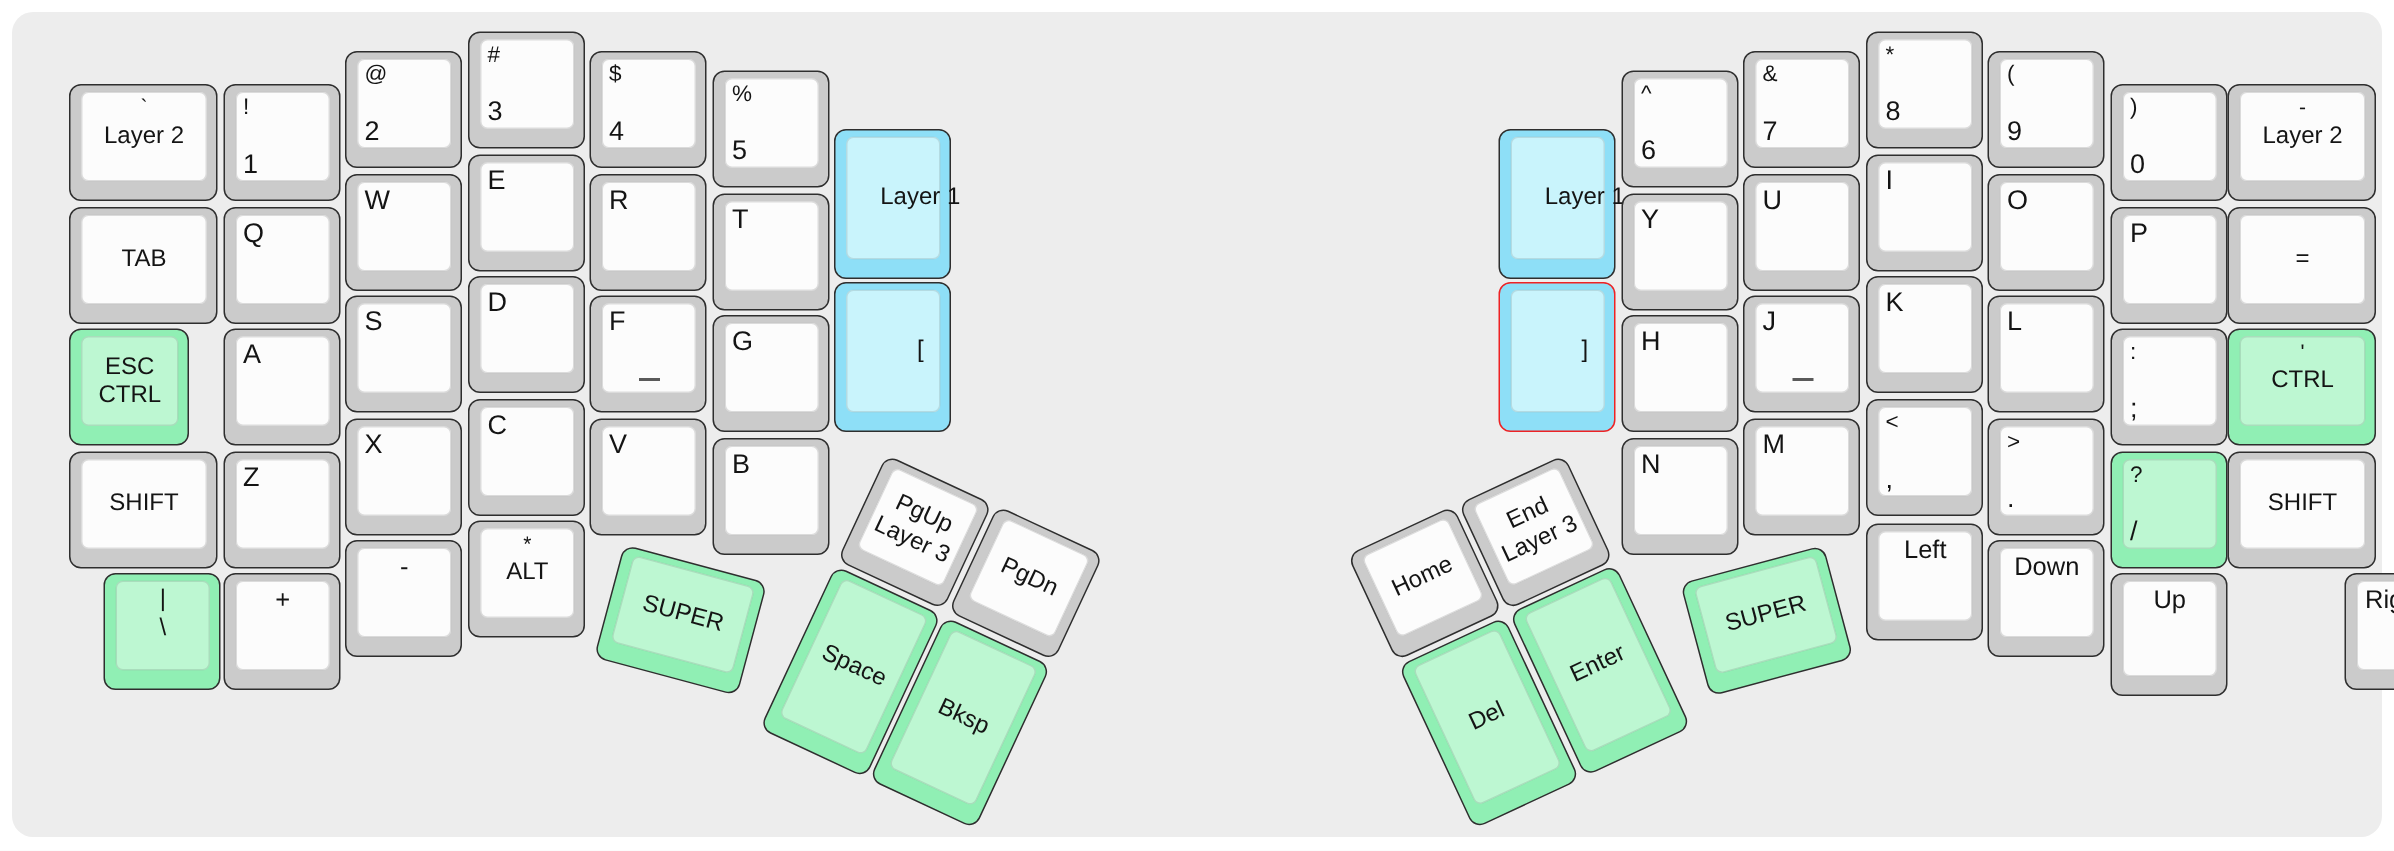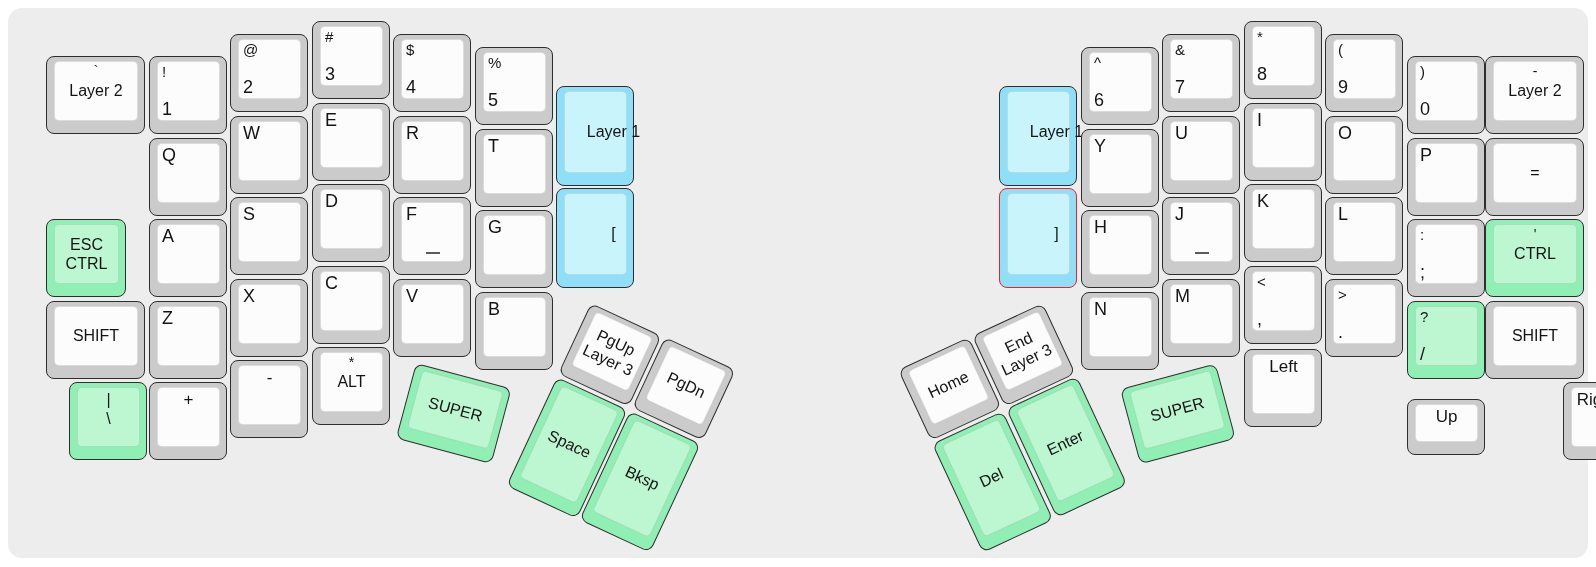--- a/index.html
+++ b/index.html
@@ -32,20 +32,25 @@
 <body>
 
 <div id="stage">
   <div id="board" style="left: 8px; top: 8px; width: 1580px; height: 550px; background: rgb(237, 237, 237);">
       <div class="key gray" style="left: 38px; top: 48px; width: 99px; height: 78px;">
         <div class="top col">
           <span class="lbl-sub-top">`</span>
           <span class="lbl-center-main">Layer 2</span>
         </div>
       </div>
+      <div class="key gray" style="left: 38px; top: 130px; width: 99px; height: 78px;">
+        <div class="top flex-center">
+          <span class="lbl-center">TAB</span>
+        </div>
+      </div>
       <div class="key green" style="left: 38px; top: 211px; width: 80px; height: 78px;">
         <div class="top lines-center">
           <span class="line">ESC</span>
           <span class="line">CTRL</span>
         </div>
       </div>
       <div class="key gray" style="left: 38px; top: 293px; width: 99px; height: 78px;">
         <div class="top flex-center">
           <span class="lbl-center">SHIFT</span>
         </div>
@@ -309,20 +314,25 @@
         <div class="top">
           <span class="lbl-letter">L</span>
         </div>
       </div>
       <div class="key gray" style="left: 1317px; top: 271px; width: 78px; height: 78px;">
         <div class="top">
           <span class="lbl-sub-left">&gt;</span>
           <span class="lbl-main-left">.</span>
         </div>
       </div>
+      <div class="key gray" style="left: 1317px; top: 352px; width: 78px; height: 78px;">
+        <div class="top">
+          <span class="lbl-top-center">Down</span>
+        </div>
+      </div>
       <div class="key gray" style="left: 1399px; top: 48px; width: 78px; height: 78px;">
         <div class="top">
           <span class="lbl-sub-left">)</span>
           <span class="lbl-main-left">0</span>
         </div>
       </div>
       <div class="key gray" style="left: 1399px; top: 130px; width: 78px; height: 78px;">
         <div class="top">
           <span class="lbl-letter">P</span>
         </div>
@@ -332,21 +342,21 @@
           <span class="lbl-sub-left">:</span>
           <span class="lbl-main-left">;</span>
         </div>
       </div>
       <div class="key green" style="left: 1399px; top: 293px; width: 78px; height: 78px;">
         <div class="top">
           <span class="lbl-sub-left">?</span>
           <span class="lbl-main-left">/</span>
         </div>
       </div>
-      <div class="key gray" style="left: 1399px; top: 391px; width: 78px; height: 56px; padding-left: 20px;">
+      <div class="key gray" style="left: 1399px; top: 374px; width: 78px; height: 82px; padding-left: 20px;">
         <div class="top">
           <span class="lbl-top-center">Up</span>
         </div>
       </div>
       <div class="key gray" style="left: 1477px; top: 48px; width: 99px; height: 78px;">
         <div class="top col">
           <span class="lbl-sub-top">-</span>
           <span class="lbl-center-main">Layer 2</span>
         </div>
       </div>

